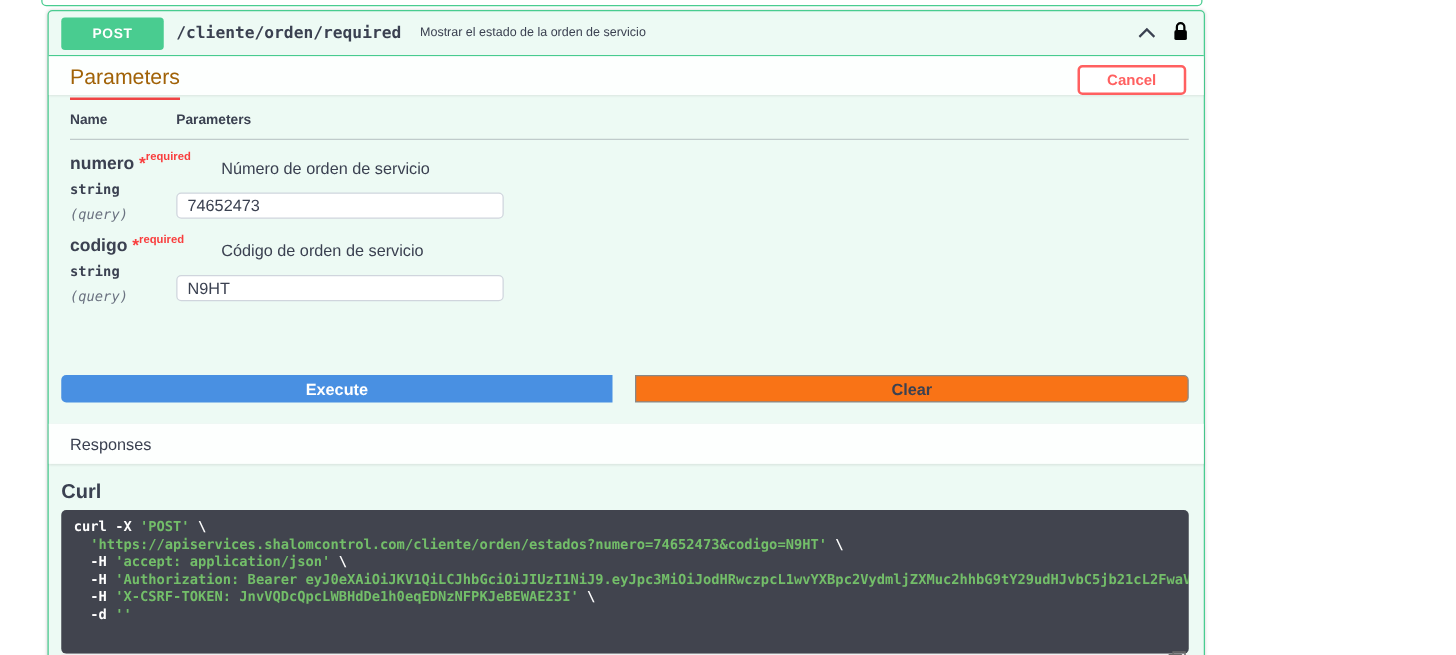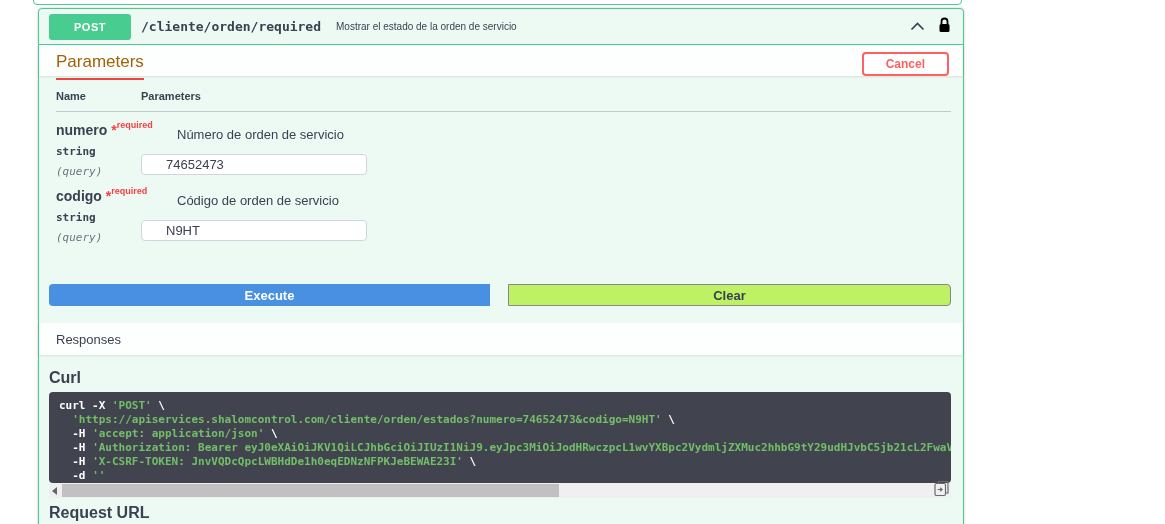--- a/index.html
+++ b/index.html
@@ -40,38 +40,38 @@
   .t-head { display: grid; grid-template-columns: 85px 1fr; font-size: 11px; font-weight: bold;
             padding-bottom: 9px; border-bottom: 1px solid rgba(59,65,81,.25); }
   .t-row { display: grid; grid-template-columns: 85px 1fr; padding-top: 10px; }
   .p-name { font-size: 14px; font-weight: bold; color: #3b4151; }
   .req-star { color: #f93e3e; }
   .req-label { color: #f93e3e; font-size: 9px; vertical-align: top; position: relative; top: -2px; }
   .p-type { font-family: "DejaVu Sans Mono", monospace; font-size: 11px; font-weight: bold; margin-top: 7px; }
   .p-in { font-family: "DejaVu Sans Mono", monospace; font-size: 11px; font-style: italic;
           color: #6b7280; margin-top: 7px; }
   .p-desc { font-size: 13px; margin-top: 5px; margin-left: 36px; }
-  .p-input { display: block; margin-top: 12px; width: 226px; height: 21px; padding: 2px 24px;
+  .p-input { display: block; margin-top: 12px; width: 262px; height: 21px; padding: 2px 8px;
              font-size: 13px; font-family: "Liberation Sans", sans-serif; color: #3b4151;
              border: 1px solid #d0d5dd; border-radius: 4px; background: #fff; }
 
-  .exec-row { display: flex; gap: 18px; margin: 40px 12px 0 10px; }
+  .exec-row { display: flex; gap: 18px; margin: 56px 12px 0 10px; }
   .execute-btn { flex: 1; background: #4990e2; color: #fff; border: none; font-weight: bold;
                  font-size: 13px; height: 22px; border-radius: 4px 0 0 4px; cursor: pointer;
                  font-family: "Liberation Sans", sans-serif; }
-  .clear-btn { flex: 1; background: #bef264; color: #3b4151; border: 1px solid #888;
+  .clear-btn { flex: 1; background: #f97316; color: #3b4151; border: 1px solid #888;
                font-weight: 600; font-size: 13px; height: 22px; border-radius: 0 4px 4px 0;
                cursor: pointer; font-family: "Liberation Sans", sans-serif; }
 
   .responses-header { margin-top: 17px; background: rgba(255,255,255,.85); height: 32px;
                       display: flex; align-items: center; padding-left: 17px;
                       box-shadow: 0 1px 2px rgba(0,0,0,.1); font-size: 13px; }
   .responses-body { padding: 14px 12px 0 10px; }
   .curl-label, .requrl-label { font-size: 16px; font-weight: 600; color: #3b4151; }
-  .code-block { margin-top: 5px; background: #41444e; border-radius: 4px; height: 91px;
+  .code-block { margin-top: 5px; background: #41444e; border-radius: 4px; height: 115px;
                 padding: 7px 10px; overflow: hidden; white-space: pre;
                 font-family: "DejaVu Sans Mono", monospace; font-size: 11px; line-height: 14px;
                 font-weight: bold; color: #fff; }
   .seg-plain { color: #ffffff; }
   .seg-string { color: #73be69; }
 
   .hscroll { position: relative; height: 15px; background: #f0f0f0; width: 100%; }
   .hscroll-arrow { position: absolute; left: 3px; top: 4px; width: 0; height: 0;
                    border-top: 4px solid transparent; border-bottom: 4px solid transparent;
                    border-right: 5px solid #666; cursor: pointer; }

